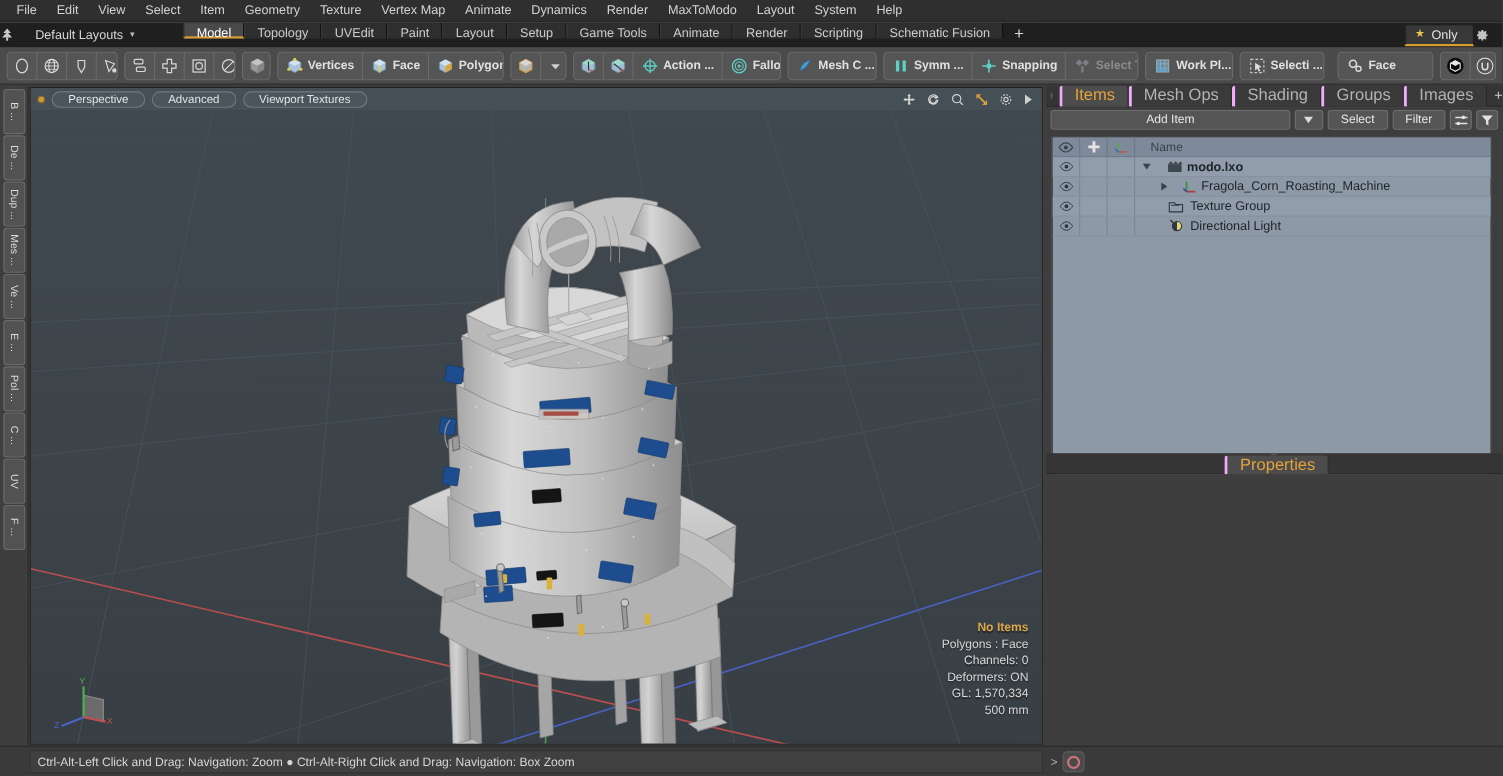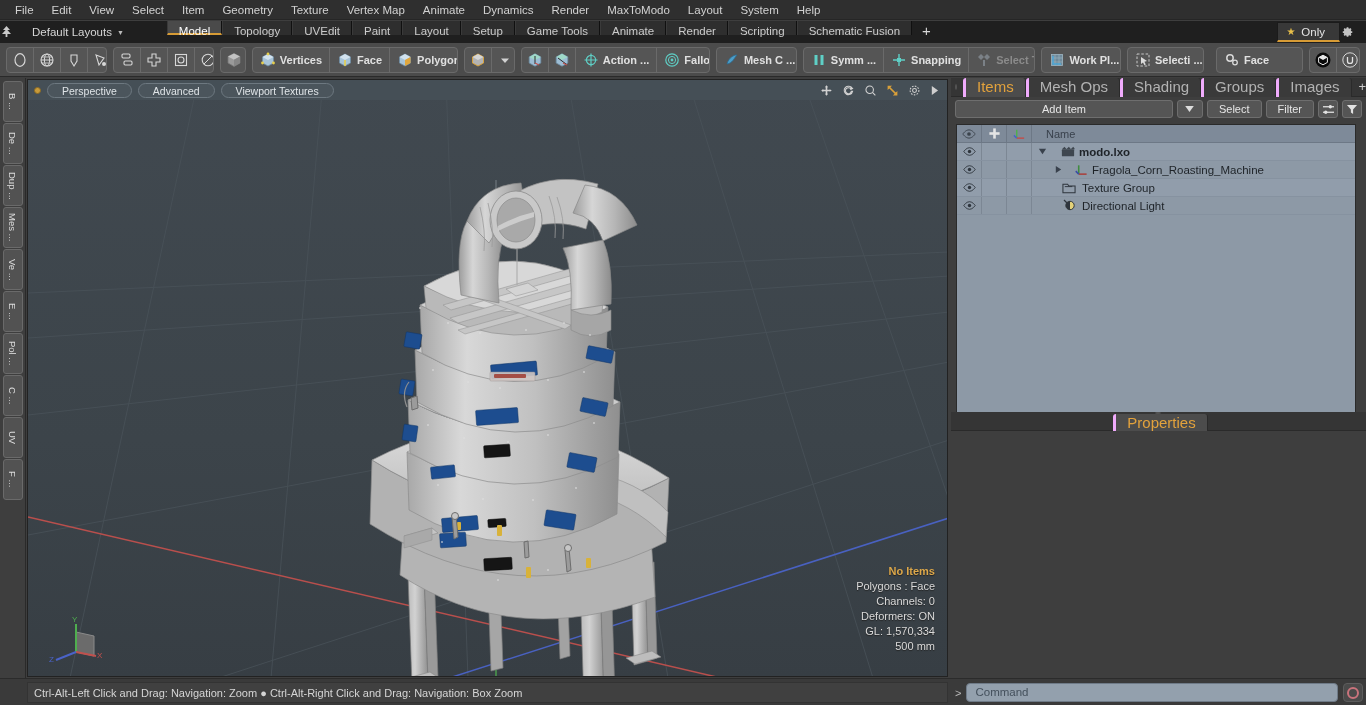--- a/index.html
+++ b/index.html
@@ -1037,20 +1037,19 @@
           </span>
       </span>
     </div>
     <div style="position:absolute;left:0;top:353px;width:415px;height:247px;background:#3e3e3e;"></div>
   </div>
 
   <div class="statusbar">
     <div class="status-text">Ctrl-Alt-Left Click and Drag: Navigation: Zoom  ●  Ctrl-Alt-Right Click and Drag: Navigation: Box Zoom</div>
     <div class="cmd-area">
       <span class="cmd-caret">&gt;</span>
-      <div class="cmd-input">Command</div>
       <div class="cmd-circle">
         <span class="ring"></span>
       </div>
     </div>
   </div>
 
 </div>
 
 </body></html>

